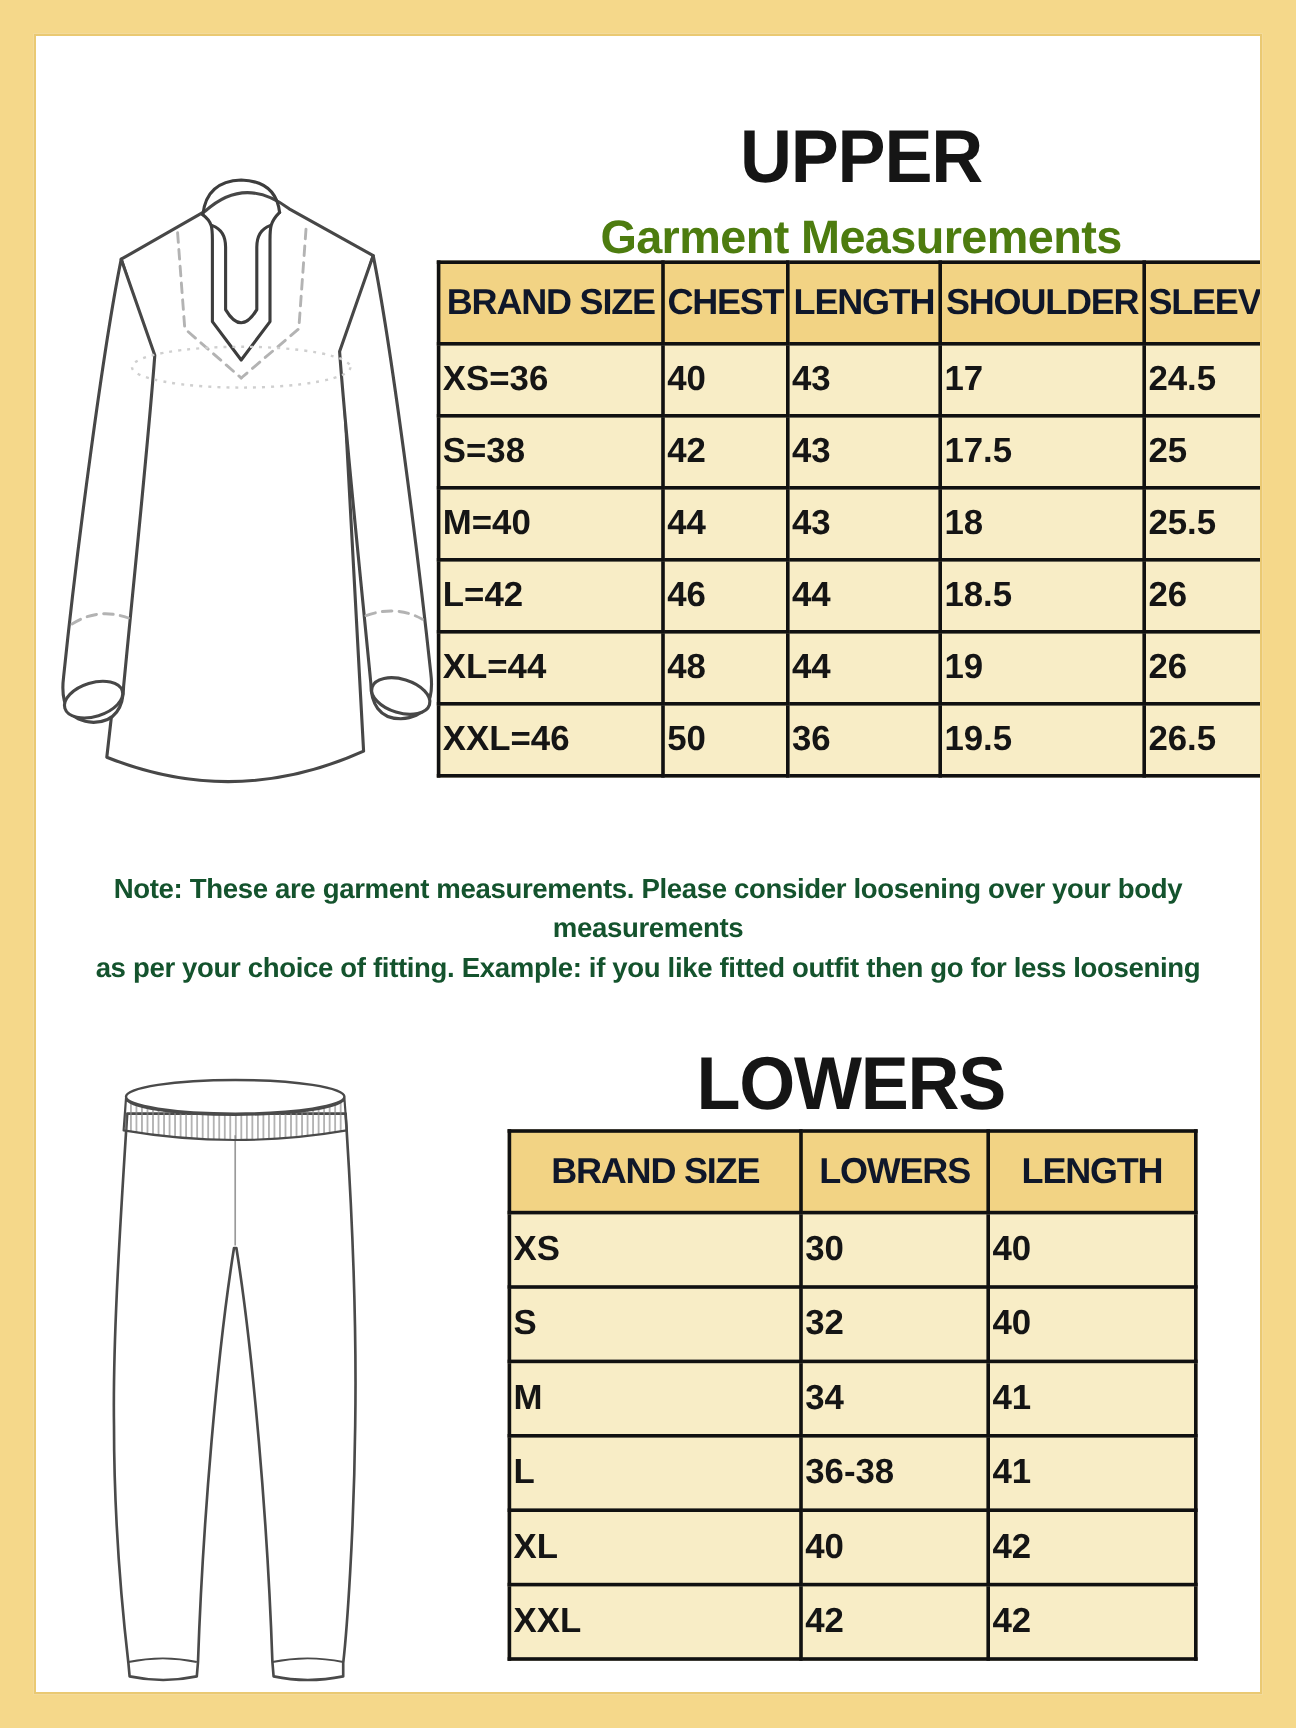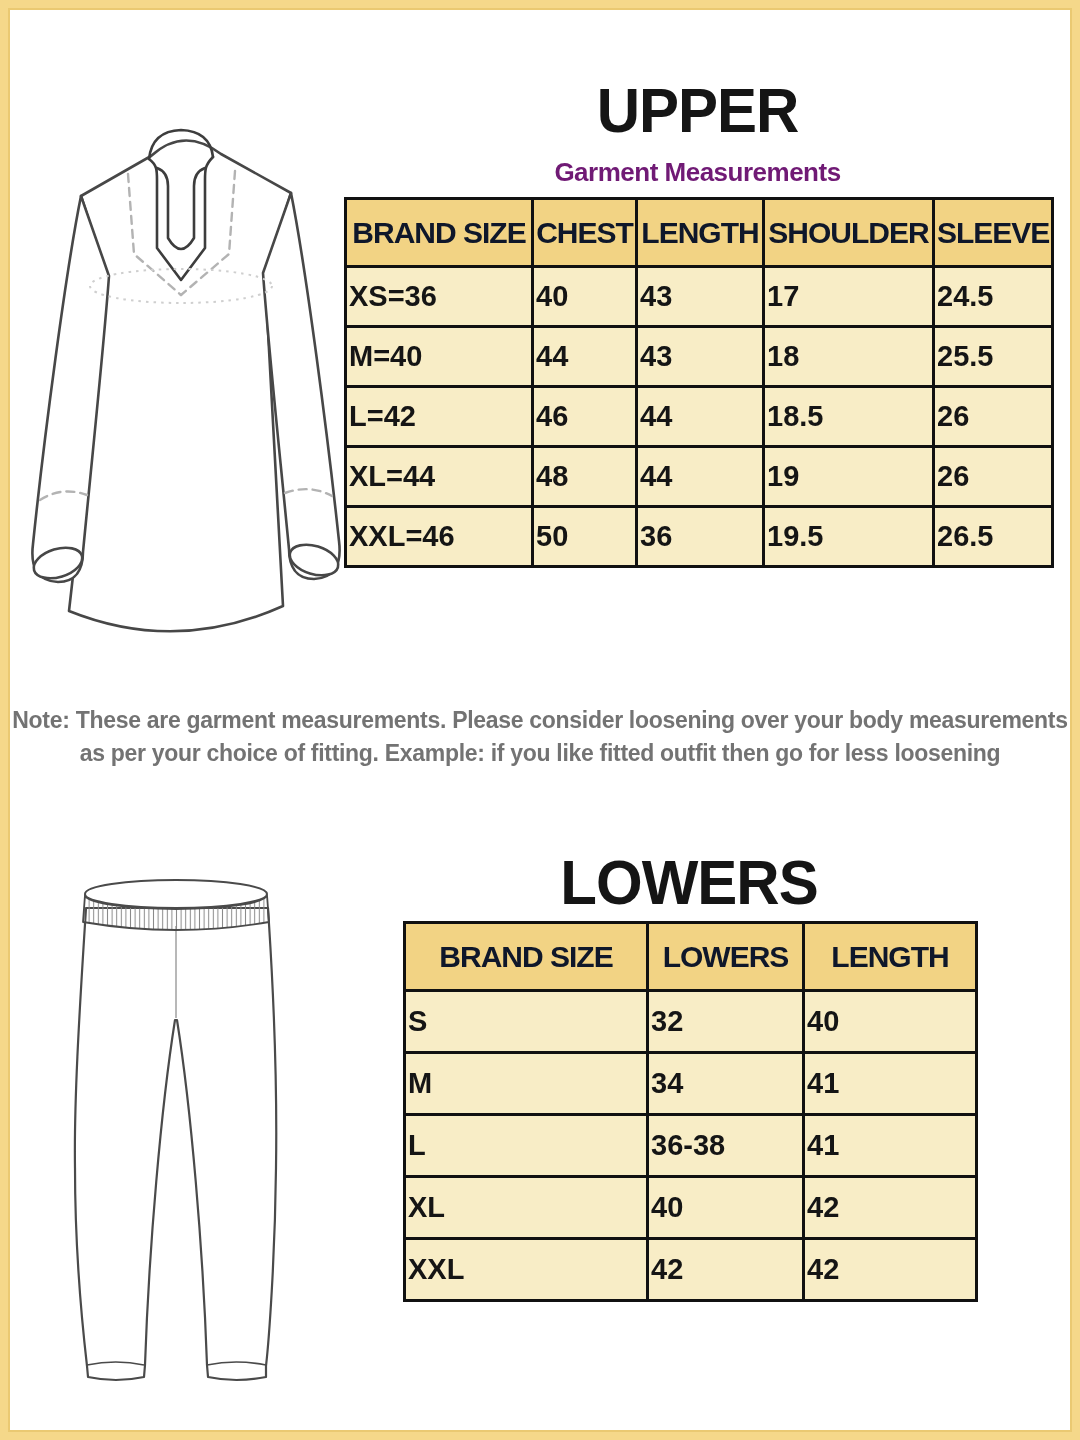--- a/index.html
+++ b/index.html
@@ -3,21 +3,21 @@
 <meta charset="utf-8">
 <style>
   * { margin: 0; padding: 0; box-sizing: border-box; }
   html, body { width: 1080px; height: 1440px; }
   body { font-family: "Liberation Sans", "DejaVu Sans", sans-serif; background: #ffffff; }
 
   .page {
     position: relative;
     width: 1080px; height: 1440px;
     background: #f5d88a;
-    padding: 8px;
+    padding: 28px;
   }
   .page-inner {
     position: relative;
     width: 100%; height: 100%;
     background: #ffffff;
     border: 2px solid #eac972;
     overflow: hidden;
   }
 
   .abs { position: absolute; }
@@ -25,22 +25,22 @@
   .section-title {
     font-weight: bold;
     font-size: 60px;
     letter-spacing: -1px;
     color: #151515;
     text-align: center;
     transform: scaleY(1.04);
   }
   .section-subtitle {
     font-weight: bold;
-    font-size: 26px;
-    color: #701a75;
+    font-size: 39px;
+    color: #4d7c0f;
     text-align: center;
     letter-spacing: -0.5px;
   }
 
   table.size-table {
     border-collapse: collapse;
     table-layout: fixed;
     background: #f8edc6;
     border: 3px solid #111111;
   }
@@ -78,21 +78,21 @@
   .lowers-table col.c1 { width: 243px; }
   .lowers-table col.c2 { width: 156px; }
   .lowers-table col.c3 { width: 173px; }
 
   .note {
     left: 0; right: 0; top: 694px;
     text-align: center;
     font-weight: bold;
     font-size: 23px;
     line-height: 33px;
-    color: #737373;
+    color: #14532d;
     letter-spacing: -0.3px;
   }
 
   .upper-heading   { left: 334px; top: 66px;  width: 707px; }
   .upper-subhead   { left: 334px; top: 147px; width: 707px; }
   .lowers-heading  { left: 393px; top: 838px; width: 572px; }
 
   .kurta-wrap { left: 6px;  top: 98px;  width: 340px; height: 560px; }
   .pants-wrap { left: 40px; top: 858px; width: 240px; height: 535px; }
   svg { display: block; }
@@ -155,20 +155,27 @@
         </thead>
         <tbody>
           <tr>
             <td>XS=36</td>
             <td>40</td>
             <td>43</td>
             <td>17</td>
             <td>24.5</td>
           </tr>
           <tr>
+            <td>S=38</td>
+            <td>42</td>
+            <td>43</td>
+            <td>17.5</td>
+            <td>25</td>
+          </tr>
+          <tr>
             <td>M=40</td>
             <td>44</td>
             <td>43</td>
             <td>18</td>
             <td>25.5</td>
           </tr>
           <tr>
             <td>L=42</td>
             <td>46</td>
             <td>44</td>
@@ -236,20 +243,25 @@
         </colgroup>
     <thead>
           <tr>
             <th>BRAND SIZE</th>
             <th>LOWERS</th>
             <th>LENGTH</th>
           </tr>
         </thead>
         <tbody>
           <tr>
+            <td>XS</td>
+            <td>30</td>
+            <td>40</td>
+          </tr>
+          <tr>
             <td>S</td>
             <td>32</td>
             <td>40</td>
           </tr>
           <tr>
             <td>M</td>
             <td>34</td>
             <td>41</td>
           </tr>
           <tr>

